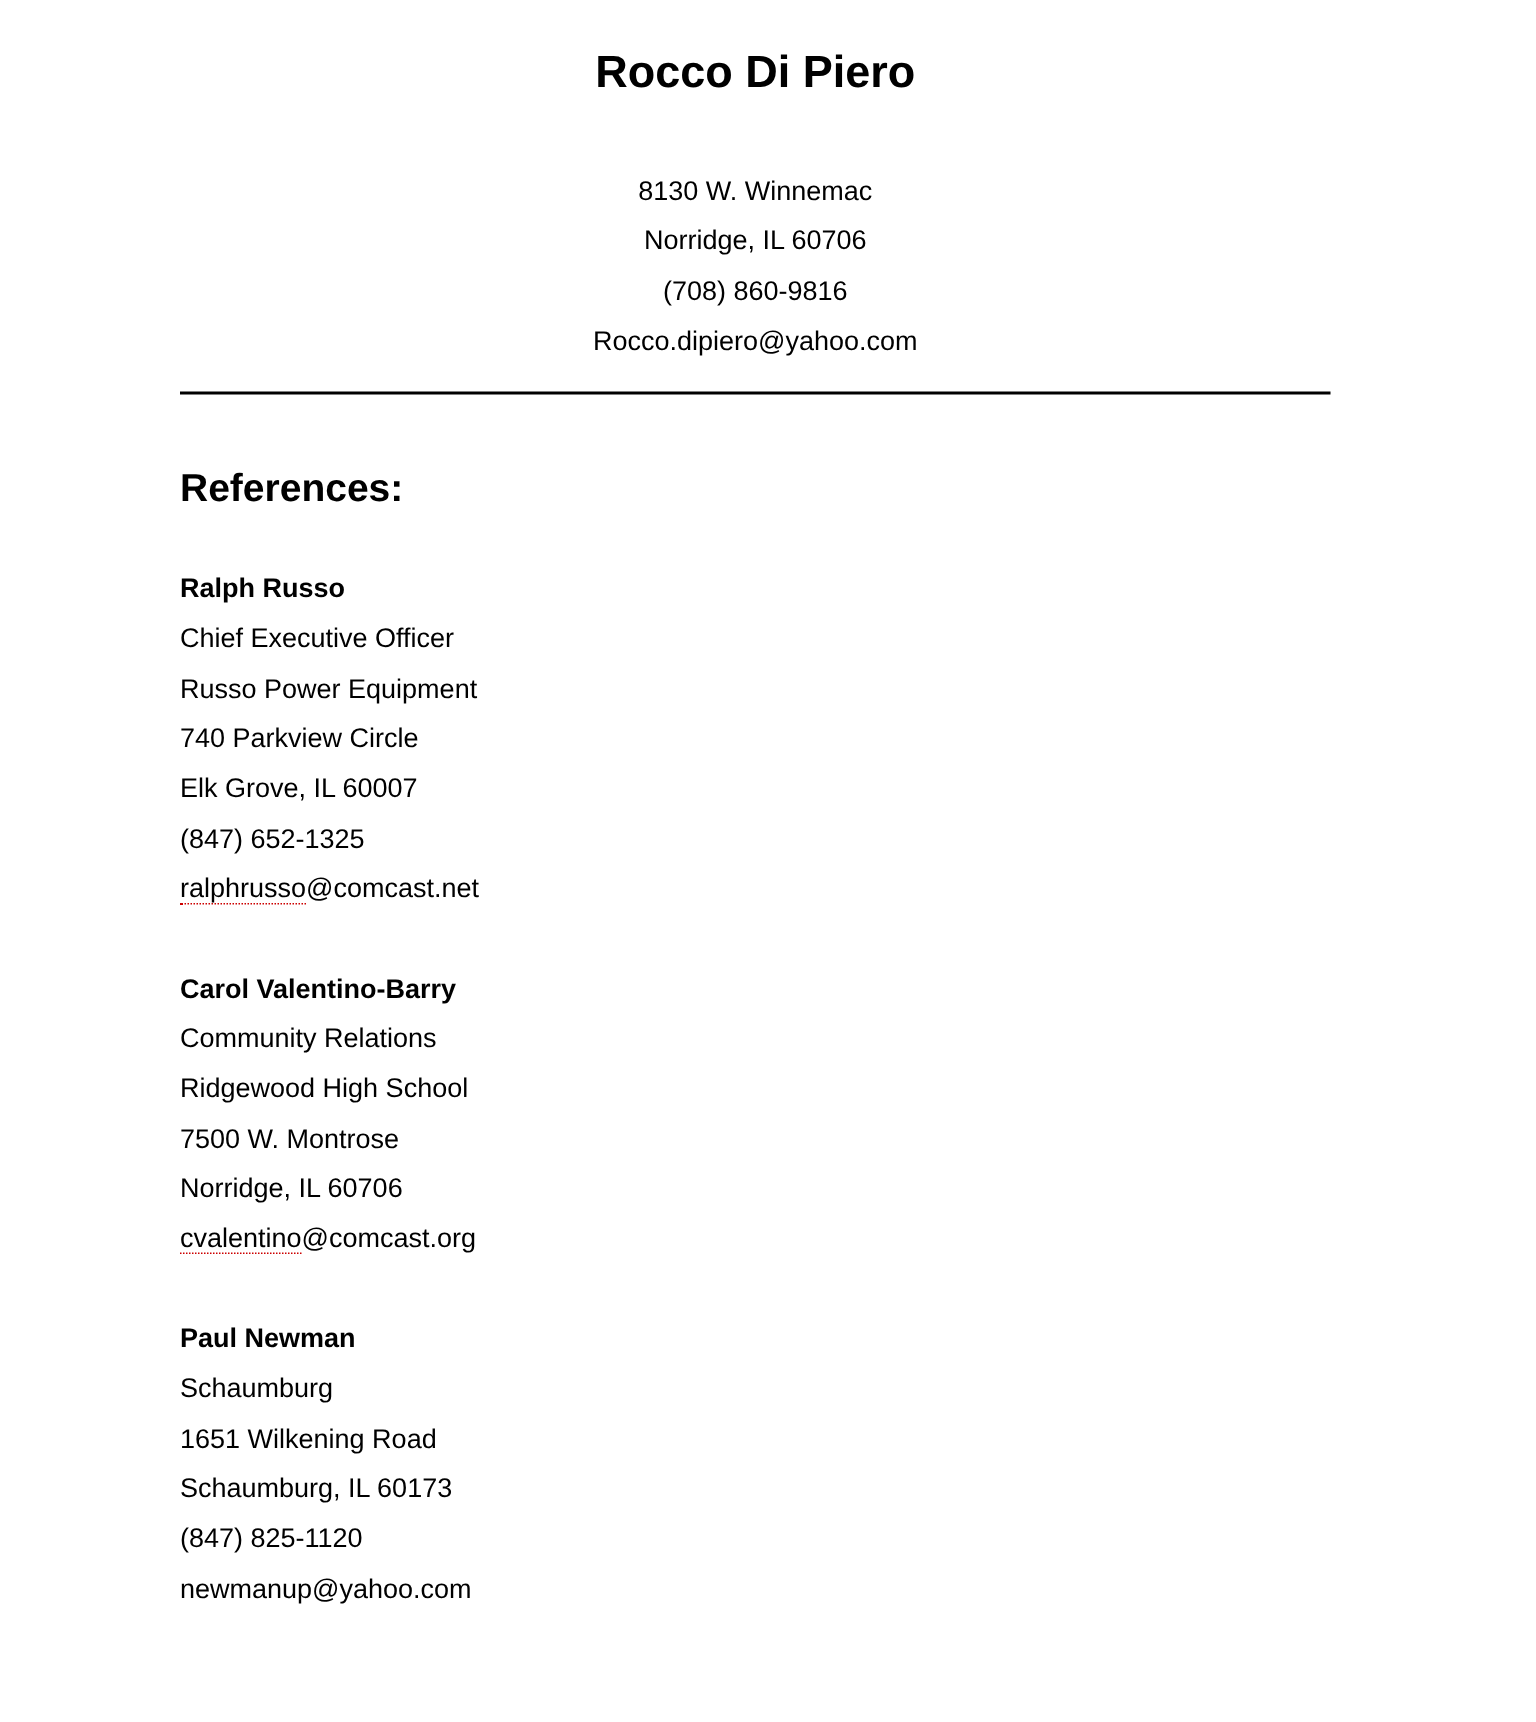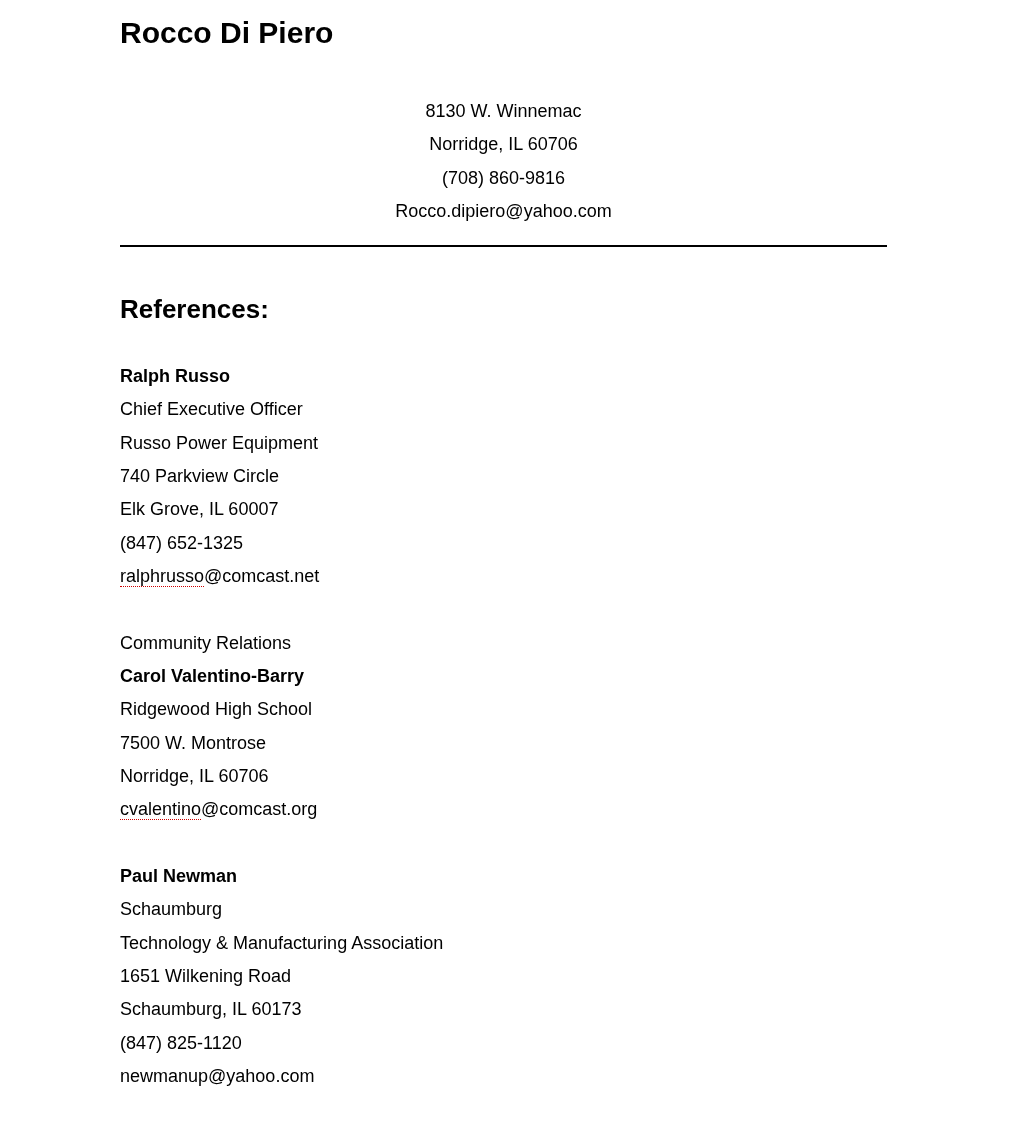--- a/index.html
+++ b/index.html
@@ -16,25 +16,26 @@
     width: 1024px;
     height: 1148px;
     overflow: hidden;
     background: #ffffff;
   }
   .content {
     margin-left: 120px;
     width: 767px;
   }
   .doc-title {
-    margin: 0;
+    margin: 16px;
     padding-top: 13px;
     font-size: 30px;
     line-height: 40px;
     font-weight: bold;
+    text-align: center;
   }
   .contact {
     margin-top: 42px;
     text-align: center;
   }
   .line {
     font-size: 18px;
     line-height: 33.33px;
     white-space: pre;
   }
@@ -82,32 +83,31 @@
       <div class="line bold">Ralph Russo</div>
       <div class="line">Chief Executive Officer</div>
       <div class="line">Russo Power Equipment</div>
       <div class="line">740 Parkview Circle</div>
       <div class="line">Elk Grove, IL 60007</div>
       <div class="line">(847) 652-1325</div>
       <div class="line"><span class="spell-error">ralphrusso</span><span>@comcast.net</span></div>
     </section>
 
     <section class="ref-entry">
+      <div class="line bold">Carol Valentino-Barry</div>
       <div class="line">Community Relations</div>
-      <div class="line bold">Carol Valentino-Barry</div>
       <div class="line">Ridgewood High School</div>
       <div class="line">7500 W. Montrose</div>
       <div class="line">Norridge, IL 60706</div>
       <div class="line"><span class="spell-error">cvalentino</span><span>@comcast.org</span></div>
     </section>
 
     <section class="ref-entry">
       <div class="line bold">Paul Newman</div>
       <div class="line">Schaumburg</div>
-      <div class="line">Technology &amp; Manufacturing Association</div>
       <div class="line">1651 Wilkening Road</div>
       <div class="line">Schaumburg, IL 60173</div>
       <div class="line">(847) 825-1120</div>
       <div class="line"><span>newmanup</span><span>@yahoo.com</span></div>
     </section>
 
   </div>
 </div>
 
 </body></html>

